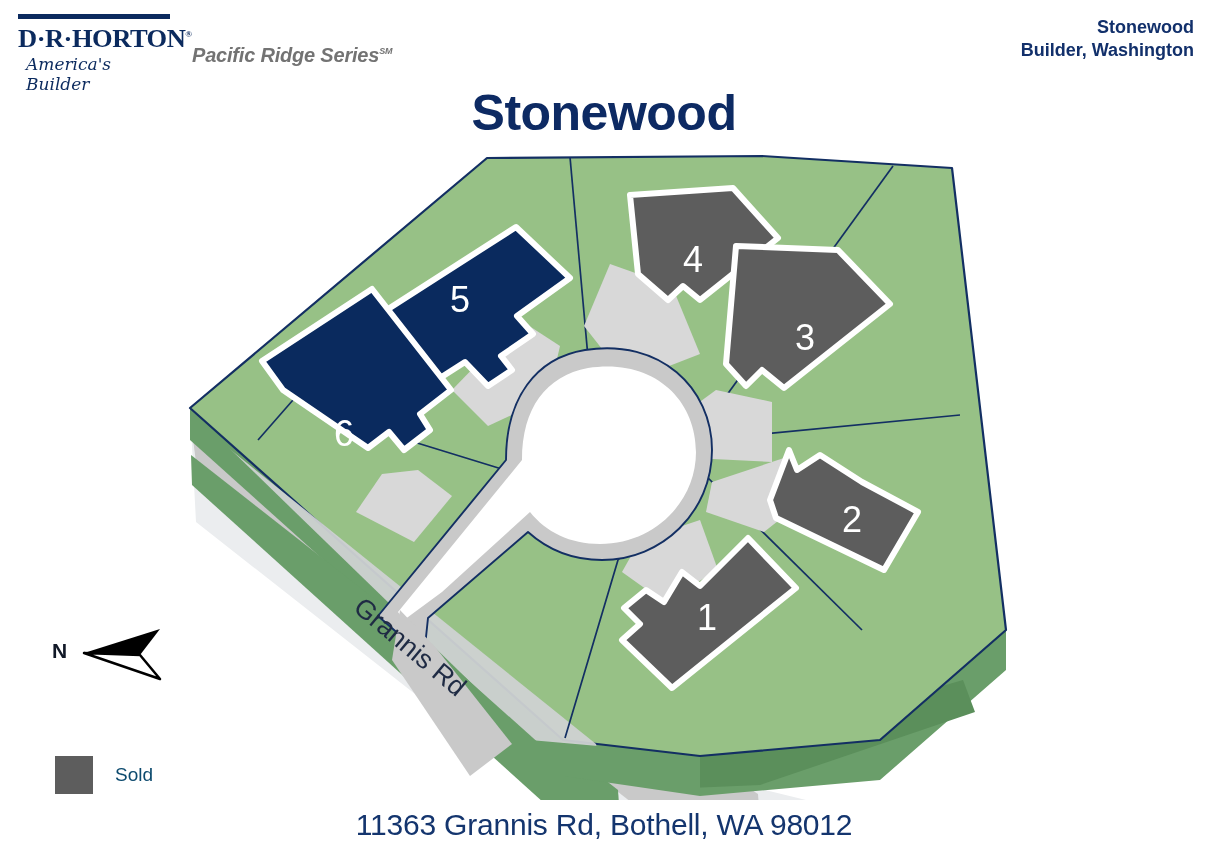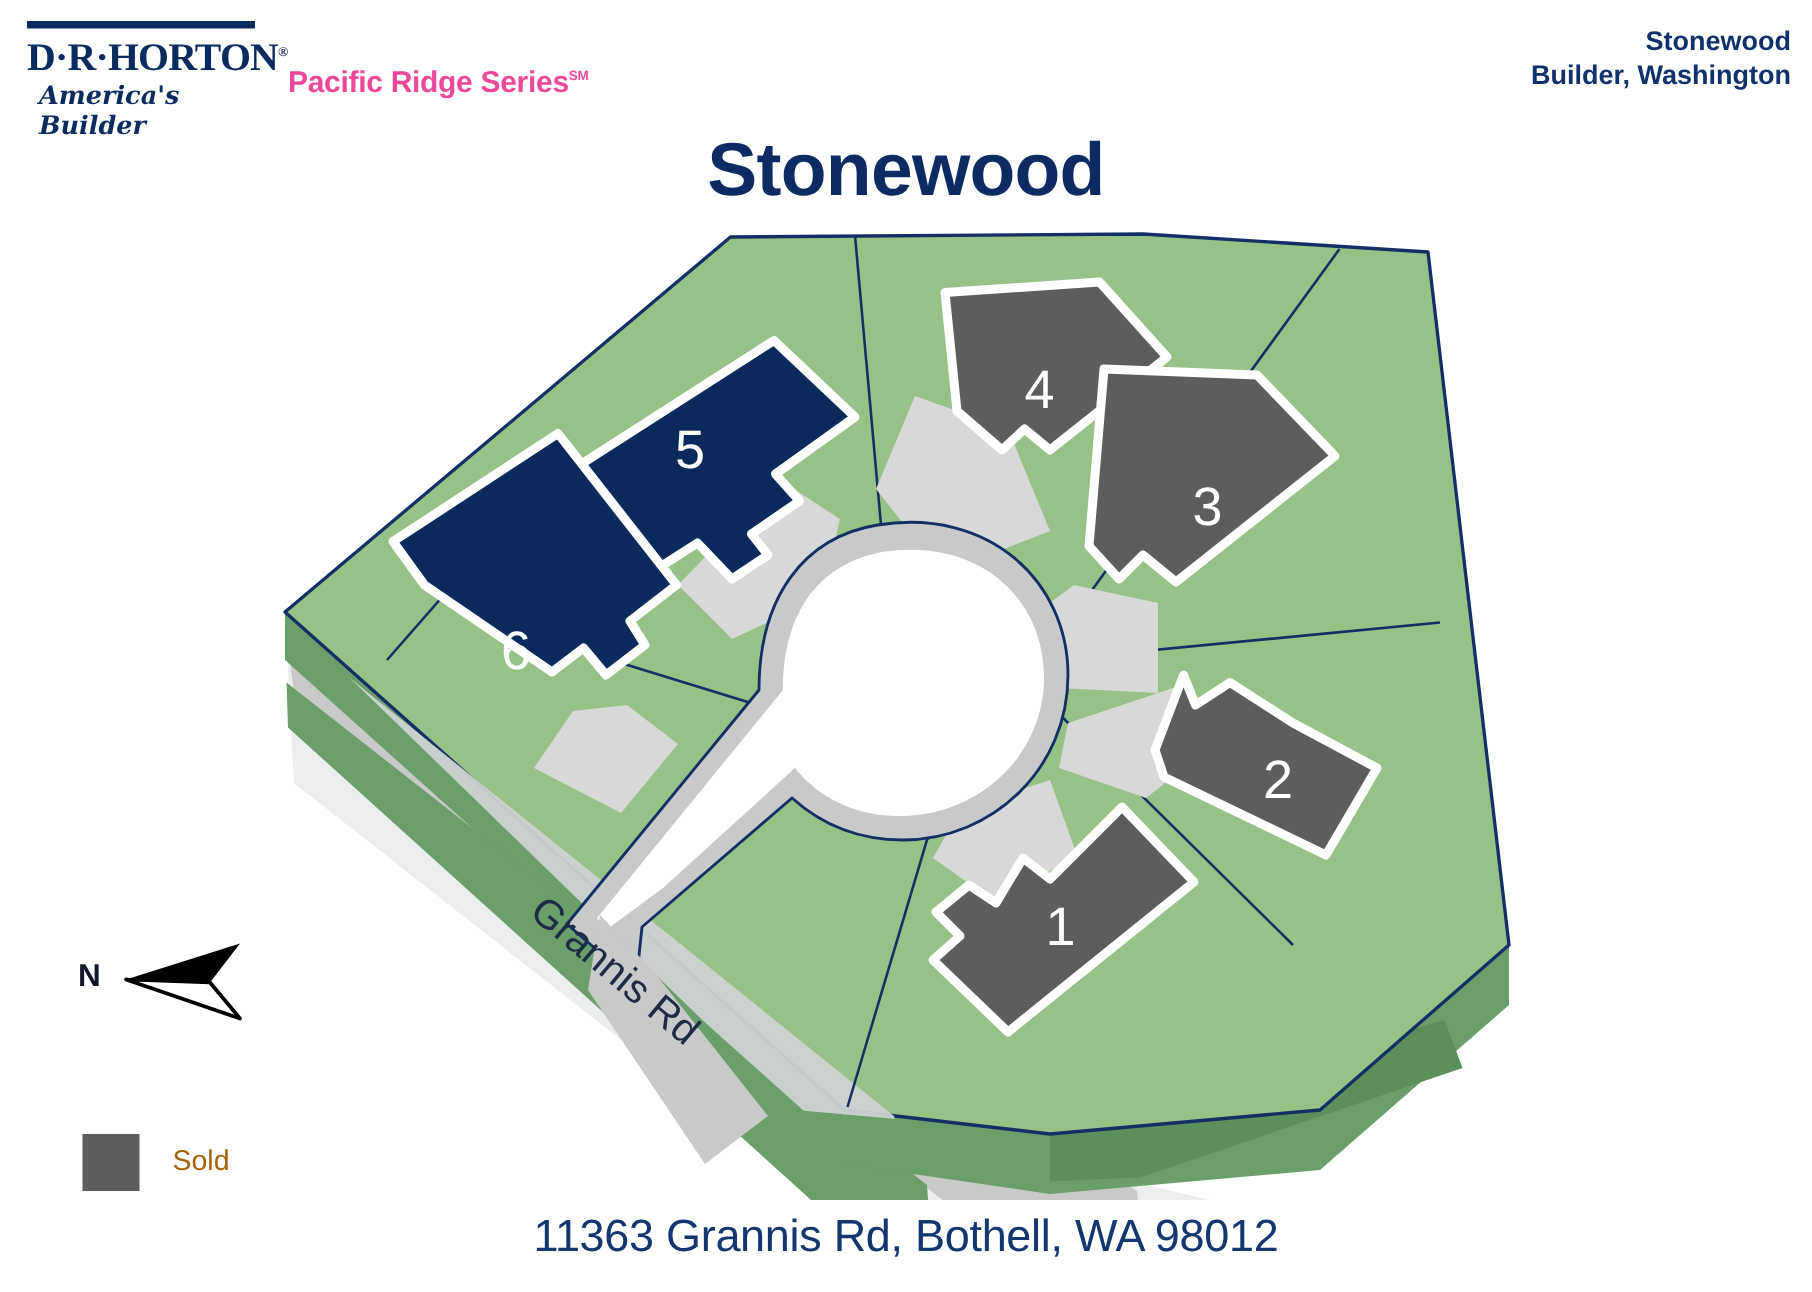--- a/index.html
+++ b/index.html
@@ -49,35 +49,36 @@
     transform: scaleX(1.02);
     transform-origin: left center;
   }
   #logo .logo-word sup {
     font-size: 9px;
     vertical-align: super;
   }
   #logo .logo-tag {
     font-family: "DejaVu Serif", serif;
     font-style: italic;
-    font-weight: bold;
+    font-weight: normal;
     font-size: 17px;
     line-height: 20px;
     color: #0b2a5e;
     margin-top: 2px;
     margin-left: 8px;
   }
   #series-label {
     margin-left: 22px;
     margin-top: 4px;
     font-size: 20px;
     font-weight: bold;
-    color: #ec4899;
+    color: #737373;
     letter-spacing: -0.2px;
     white-space: nowrap;
+    font-style: italic;
   }
   #series-label sup {
     font-size: 9px;
     vertical-align: super;
   }
   #community-meta {
     position: absolute;
     right: 14px;
     top: 16px;
     text-align: right;
@@ -135,21 +136,21 @@
     align-items: center;
   }
   #legend .swatch {
     width: 38px;
     height: 38px;
     background: #5d5d5d;
   }
   #legend .legend-label {
     margin-left: 22px;
     font-size: 19px;
-    color: #a16207;
+    color: #0c4a6e;
   }
 
   
   #address-bar {
     position: absolute;
     left: 0;
     top: 808px;
     width: 1208px;
     text-align: center;
     font-size: 30px;

